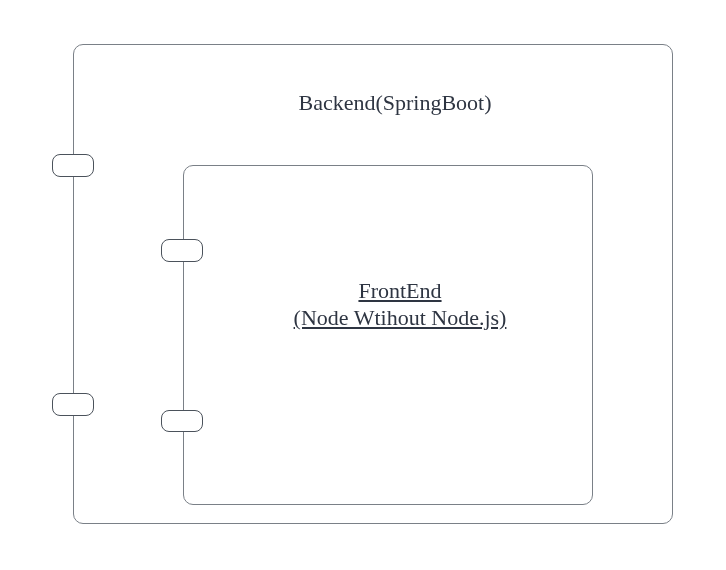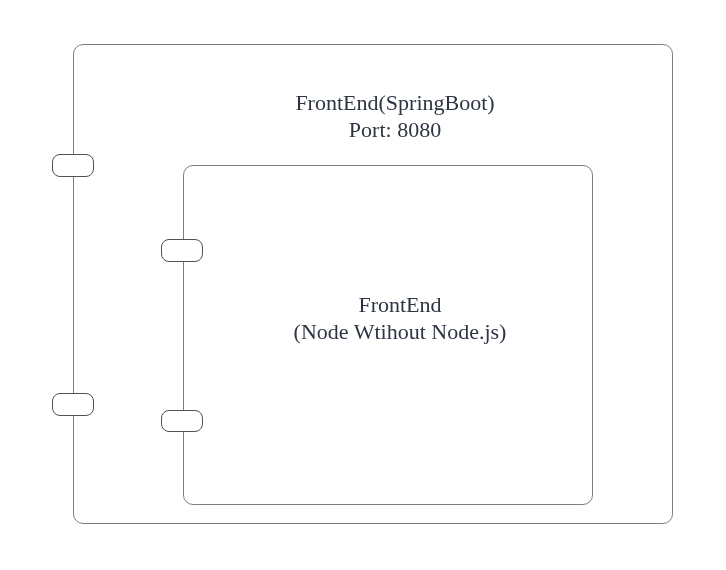--- a/index.html
+++ b/index.html
@@ -42,22 +42,23 @@
     line-height: 27px;
     white-space: nowrap;
   }
   .label.backend-label {
     left: 195px;
     top: 89px;
     width: 400px;
   }
   .label.frontend-label {
     left: 200px;
-    top: 291px;
+    top: 277px;
     width: 400px;
+    text-decoration: underline;
   }
   .port {
     position: absolute;
     background: #ffffff;
     border: 1.5px solid #4b525b;
     border-radius: 8px;
     box-sizing: border-box;
   }
   .port.backend-top    { left: 52px;  top: 154px; width: 42px; height: 23px; }
   .port.backend-bottom { left: 52px;  top: 393px; width: 42px; height: 23px; }
@@ -67,22 +68,21 @@
 </head>
 <body>
 
 <div class="canvas">
 
   <div class="shape backend"></div>
 
   <div class="shape frontend"></div>
 
   <div class="label backend-label">
-    <div>FrontEnd(SpringBoot)</div>
-    <div>Port: 8080</div>
+    <div>Backend(SpringBoot)</div>
   </div>
 
   <div class="label frontend-label">
     <div>FrontEnd</div>
     <div>(Node Wtihout Node.js)</div>
   </div>
 
   <div class="port backend-top"></div>
   <div class="port backend-bottom"></div>
   <div class="port frontend-top"></div>

